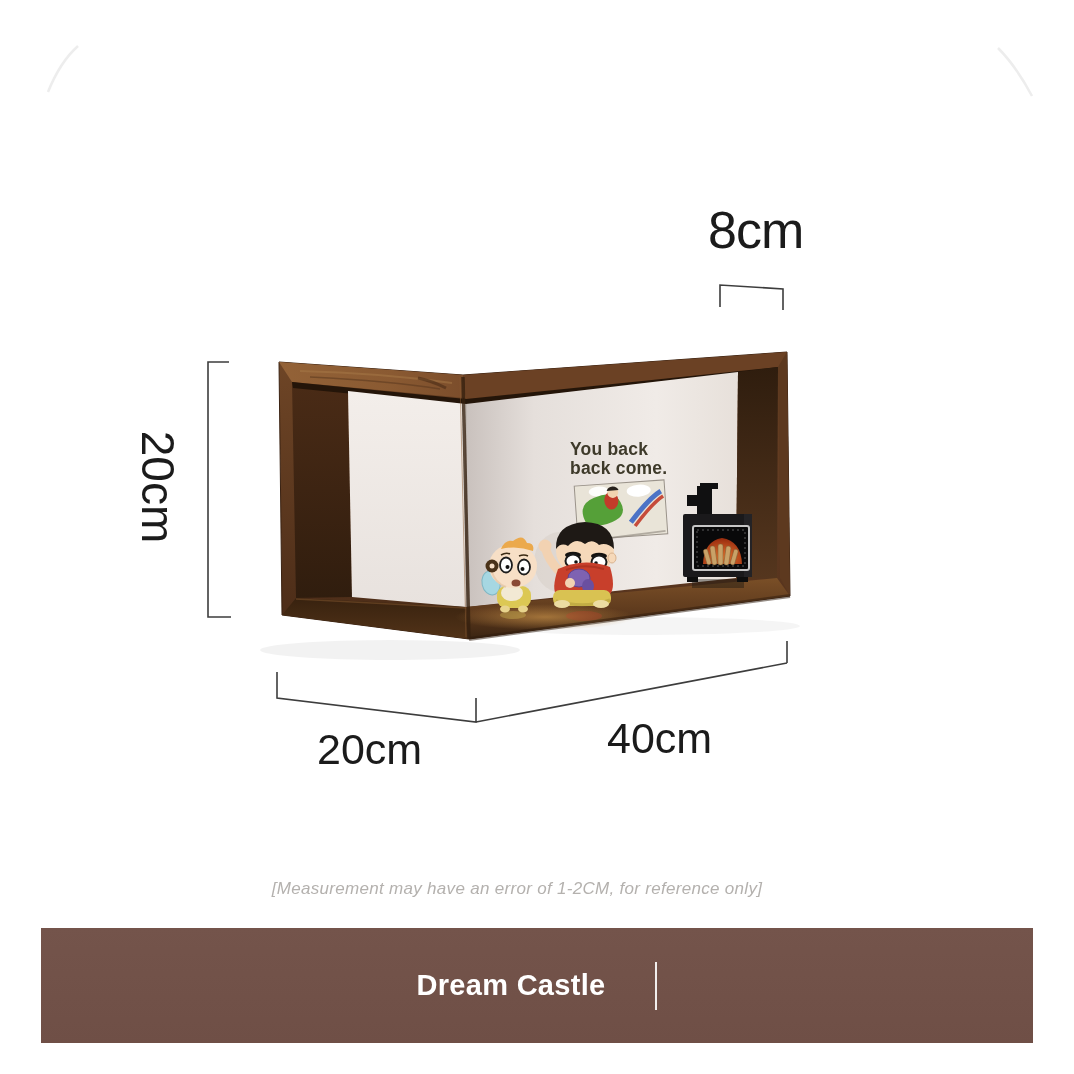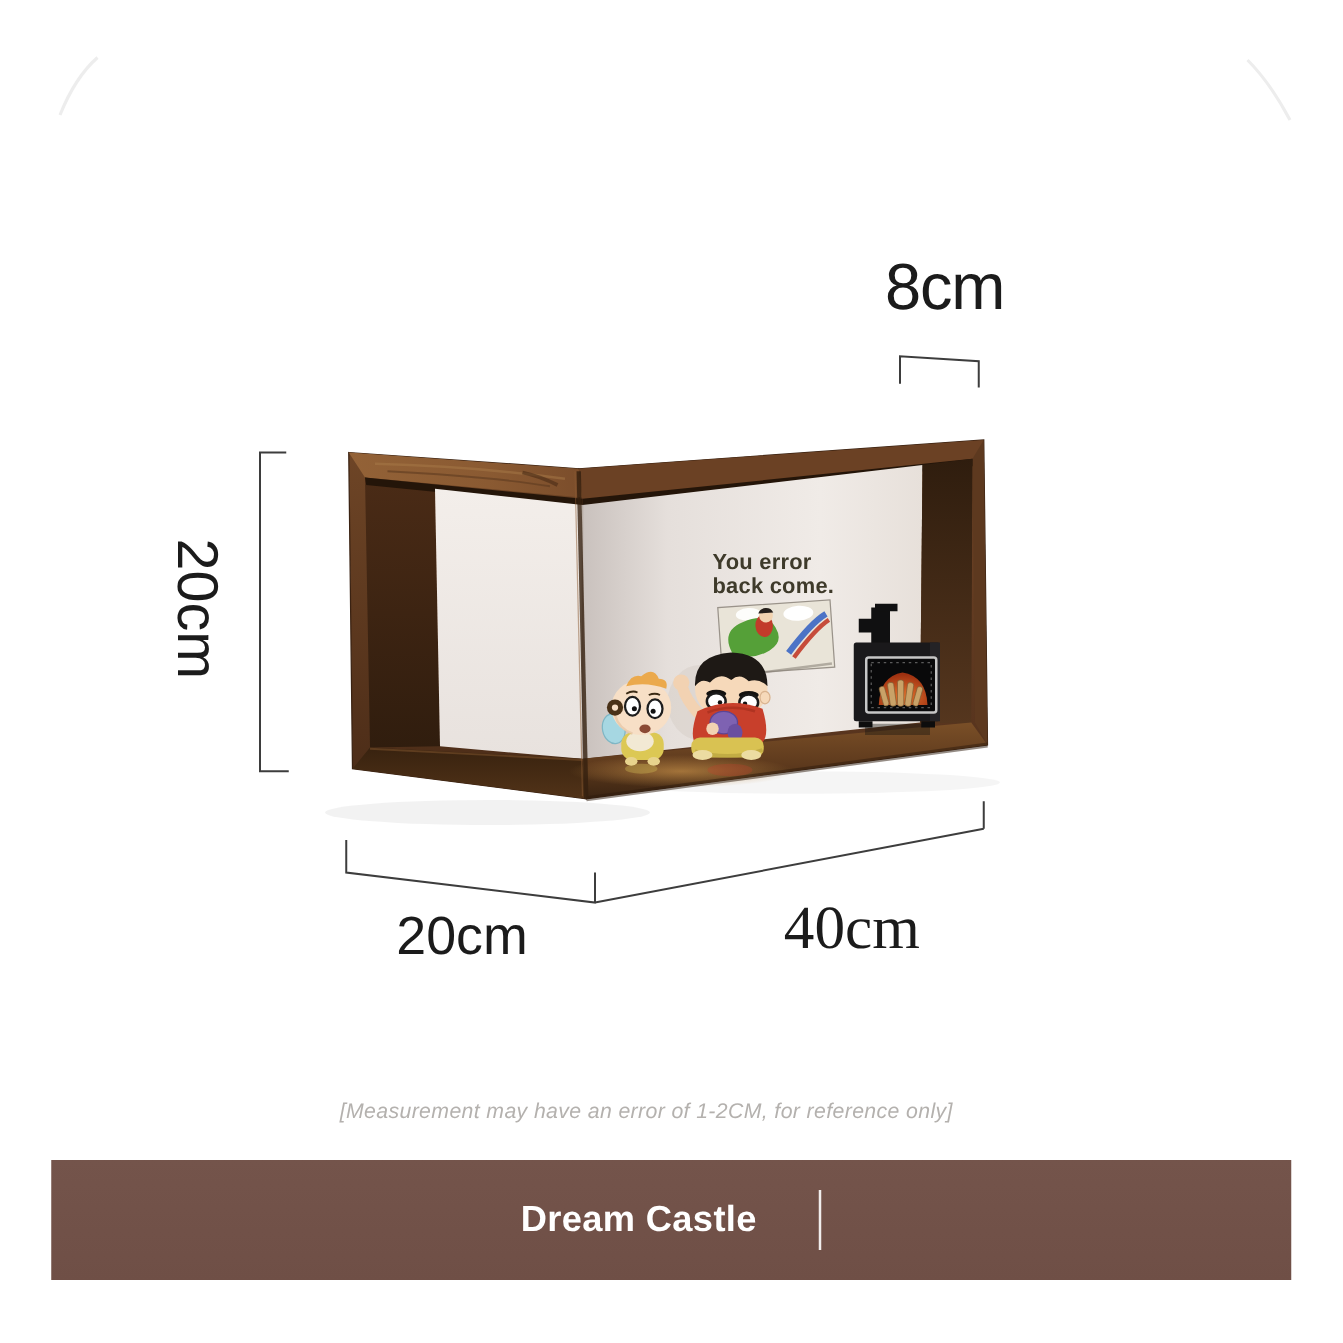--- a/index.html
+++ b/index.html
@@ -5,29 +5,29 @@
   html,body{margin:0;padding:0;background:#ffffff;}
   body{width:1074px;height:1074px;position:relative;overflow:hidden;
        font-family:"Liberation Sans", sans-serif;}
   .canvas{position:absolute;inset:0;width:1074px;height:1074px;background:#fff;}
   svg.illustration{position:absolute;left:0;top:0;width:1074px;height:1074px;display:block;}
 
   .dim-label{position:absolute;color:#1b1b1b;font-weight:300;white-space:nowrap;line-height:1;}
   .dim-top{left:708px;top:204px;font-size:52px;letter-spacing:-1px;}
   .dim-left{left:158px;top:487px;font-size:46px;transform:translate(-50%,-50%) rotate(90deg);}
   .dim-bottom-left{left:317px;top:728px;font-size:43px;}
-  .dim-width{left:627px;top:717px;font-size:49px;font-family:Liberation Serif, serif;}
+  .dim-width{left:607px;top:717px;font-size:43px;}
 
   .wall-text{position:absolute;left:570px;top:440px;font-size:17.5px;line-height:19px;
              font-weight:700;color:#3e3a2a;letter-spacing:0.2px;}
 
   .disclaimer{position:absolute;left:0;top:879px;width:1034px;text-align:center;
               font-size:17px;color:#b4b1ae;letter-spacing:0.3px;font-style:italic;}
 
-  .banner{position:absolute;left:41px;top:928px;width:992px;height:96px;
+  .banner{position:absolute;left:41px;top:928px;width:992px;height:115px;
           background:linear-gradient(180deg,#74544b,#6f4f46);
           display:flex;align-items:center;justify-content:center;gap:50px;}
   .banner .label{color:#ffffff;font-size:29px;font-weight:700;letter-spacing:0.3px;white-space:nowrap;}
   .banner .divider{width:2px;height:48px;background:rgba(255,255,255,0.9);}
 </style>
 </head>
 <body>
 
 <div class="canvas">
 
@@ -214,21 +214,21 @@
       <path d="M277,672 L277,698 L476,722 L476,698 M476,722 L787,663 M787,641 L787,663"></path>
     </g>
   </svg>
 
   <div class="dim-label dim-top">8cm</div>
   <div class="dim-label dim-left">20cm</div>
   <div class="dim-label dim-bottom-left">20cm</div>
   <div class="dim-label dim-width">40cm</div>
 
   <div class="wall-text">
-    <div>You error</div>
+    <div>You back</div>
     <div>back come.</div>
   </div>
 
   <div class="disclaimer">[Measurement may have an error of 1-2CM, for reference only]</div>
 
   <div class="banner">
     <span class="label">Dream Castle</span>
     <span class="divider"></span>
   </div>
 

